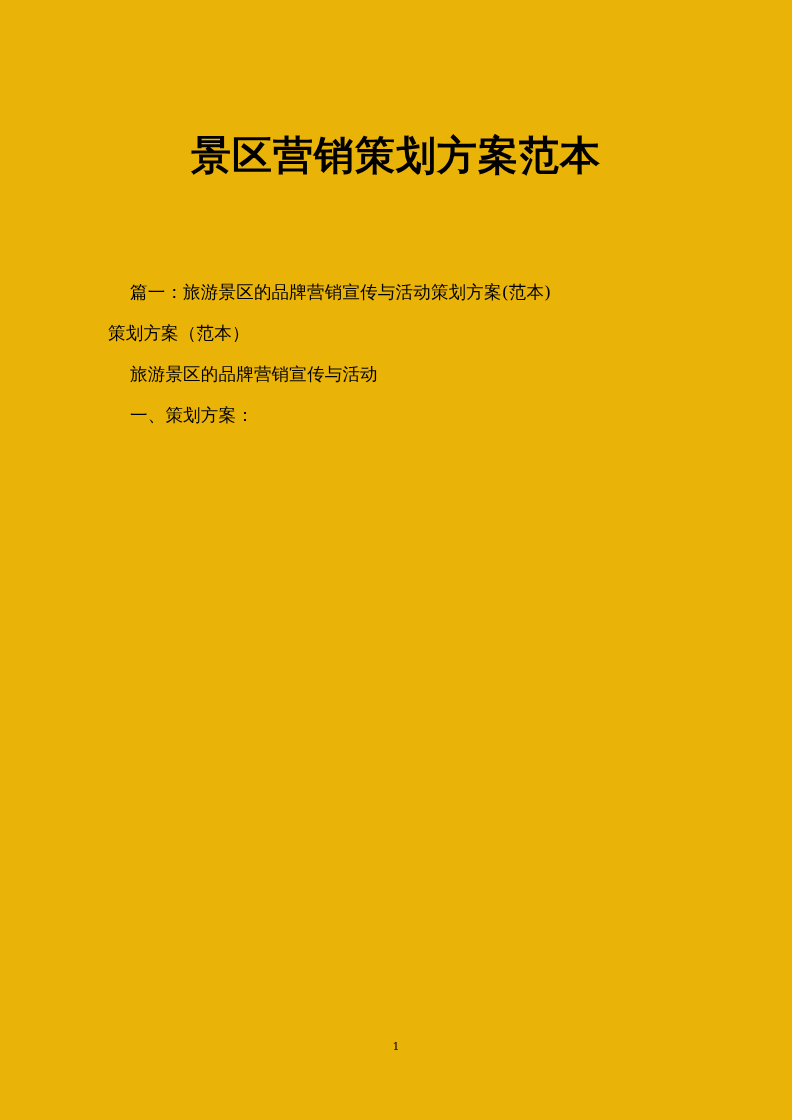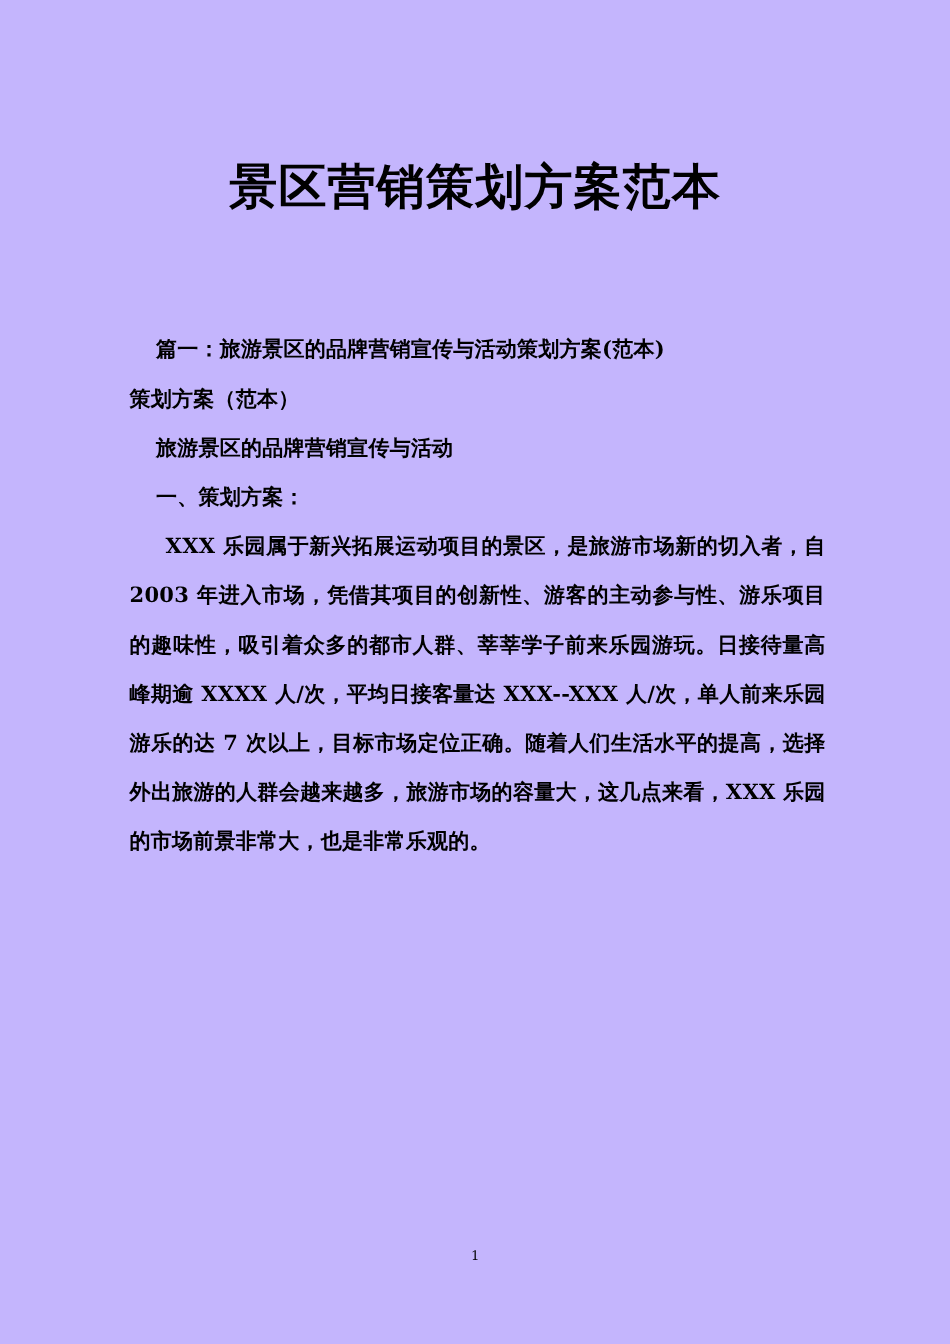--- a/index.html
+++ b/index.html
@@ -13,21 +13,21 @@
     position: relative;
     font-family: "DejaVu Serif", "Liberation Serif", serif;
     color: #000000;
     overflow: hidden;
   }
   .page {
     position: absolute;
     top: 0; left: 0;
     width: 792px;
     height: 1120px;
-    background: #c4b5fd;
+    background: #eab308;
     box-sizing: border-box;
   }
   .doc-title {
     position: absolute;
     top: 128px;
     left: 0;
     width: 792px;
     text-align: center;
     font-size: 40px;
     font-weight: bold;
@@ -35,21 +35,21 @@
     font-family: "DejaVu Serif", "Liberation Serif", serif;
   }
   .body-block {
     position: absolute;
     top: 272px;
     left: 108px;
     width: 580px;
   }
   .para {
     font-size: 17.5px;
-    font-weight: bold;
+    font-weight: normal;
     line-height: 41px;
     margin: 0;
     text-align: justify;
     letter-spacing: 0.2px;
   }
   .indent-1 { text-indent: 22px; }
   .indent-2 { text-indent: 30px; }
   .indent-0 { text-indent: 0; }
   .page-number {
     position: absolute;
@@ -67,18 +67,17 @@
 
 <div class="page">
 
   <div class="doc-title">景区营销策划方案范本</div>
 
   <div class="body-block">
     <p class="para indent-1">篇一：旅游景区的品牌营销宣传与活动策划方案(范本)</p>
     <p class="para indent-0">策划方案（范本）</p>
     <p class="para indent-1">旅游景区的品牌营销宣传与活动</p>
     <p class="para indent-1">一、策划方案：</p>
-    <p class="para indent-2">XXX 乐园属于新兴拓展运动项目的景区，是旅游市场新的切入者，自 2003 年进入市场，凭借其项目的创新性、游客的主动参与性、游乐项目的趣味性，吸引着众多的都市人群、莘莘学子前来乐园游玩。日接待量高峰期逾 XXXX 人/次，平均日接客量达 XXX--XXX 人/次，单人前来乐园游乐的达 7 次以上，目标市场定位正确。随着人们生活水平的提高，选择外出旅游的人群会越来越多，旅游市场的容量大，这几点来看，XXX 乐园的市场前景非常大，也是非常乐观的。</p>
   </div>
 
   <div class="page-number">1</div>
 
 </div>
 
 </body></html>

